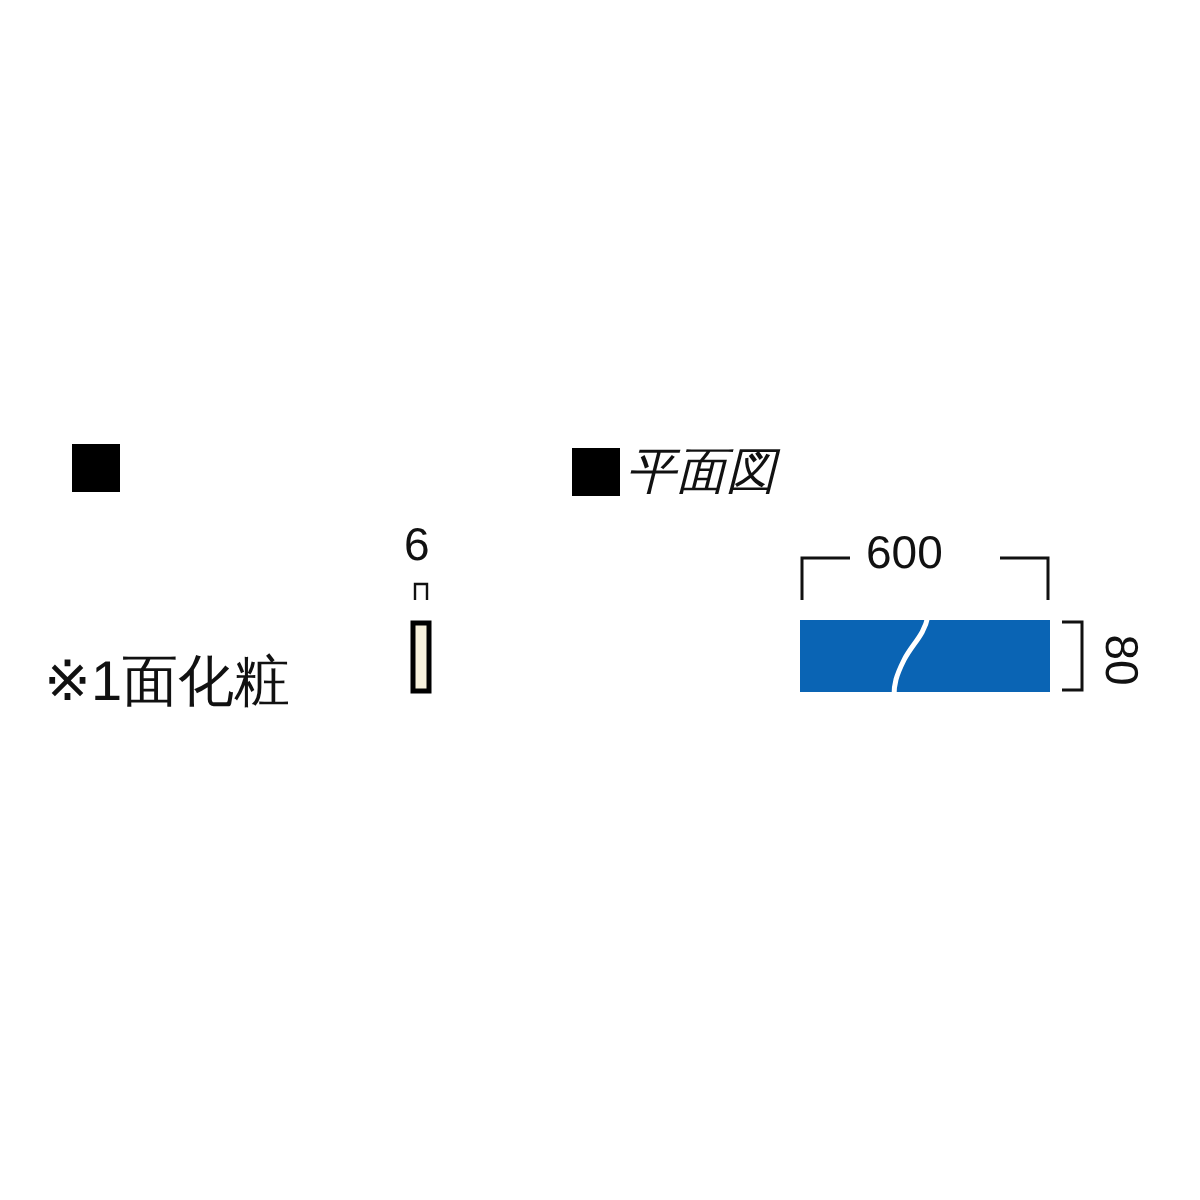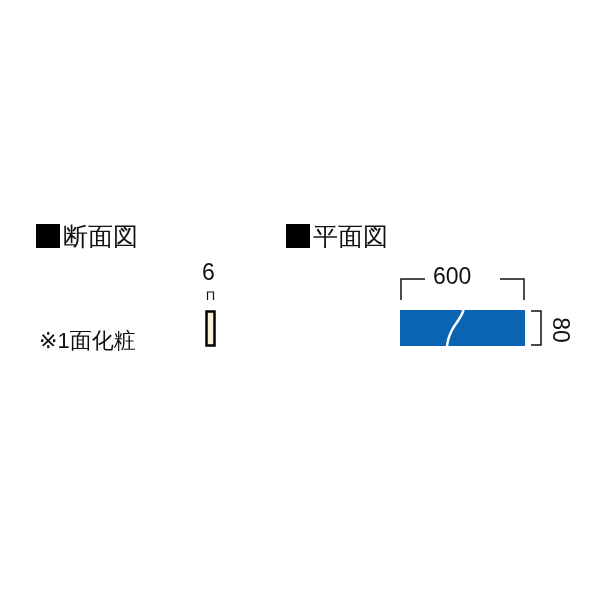--- a/index.html
+++ b/index.html
@@ -1,37 +1,36 @@
 <!DOCTYPE html>
 <html><head>
 <meta charset="utf-8">
 <style>
   html, body { margin:0; padding:0; background:#ffffff; }
   body { width:600px; height:600px; position:relative; overflow:hidden;
          font-family: "Liberation Sans", "DejaVu Sans", sans-serif; color:#111; }
   .abs { position:absolute; }
   .heading { font-size:25px; line-height:28px; display:flex; align-items:center; white-space:nowrap; }
   .heading .sq { width:24px; height:24px; background:#000; margin-right:3px; display:inline-block; }
-  .note { font-size:22px; line-height:28px; white-space:nowrap;margin-left:17px; }
+  .note { font-size:28px; line-height:28px; white-space:nowrap; }
   .dim { font-size:23px; line-height:24px; color:#111; }
   svg { position:absolute; left:0; top:0; }
 </style>
 </head>
 <body>
 
 <div class="abs heading" style="left:36px; top:222px;">
   <span class="sq"></span>
-  <span>断面図</span>
 </div>
 
 <div class="abs note" style="left:22px; top:327px;">※1面化粧</div>
 
 <div class="abs dim" style="left:202px; top:260px;">6</div>
 
-<div class="abs heading" style="left:286px; top:222px;">
+<div class="abs heading" style="left:286px; top:222px;font-style:italic;">
   <span class="sq"></span>
   <span>平面図</span>
 </div>
 
 <div class="abs dim" style="left:433px; top:264px;">600</div>
 
 <div class="abs dim" style="left:548px; top:318px; transform:rotate(90deg); transform-origin:center;">80</div>
 
 <svg width="600" height="600">
 

